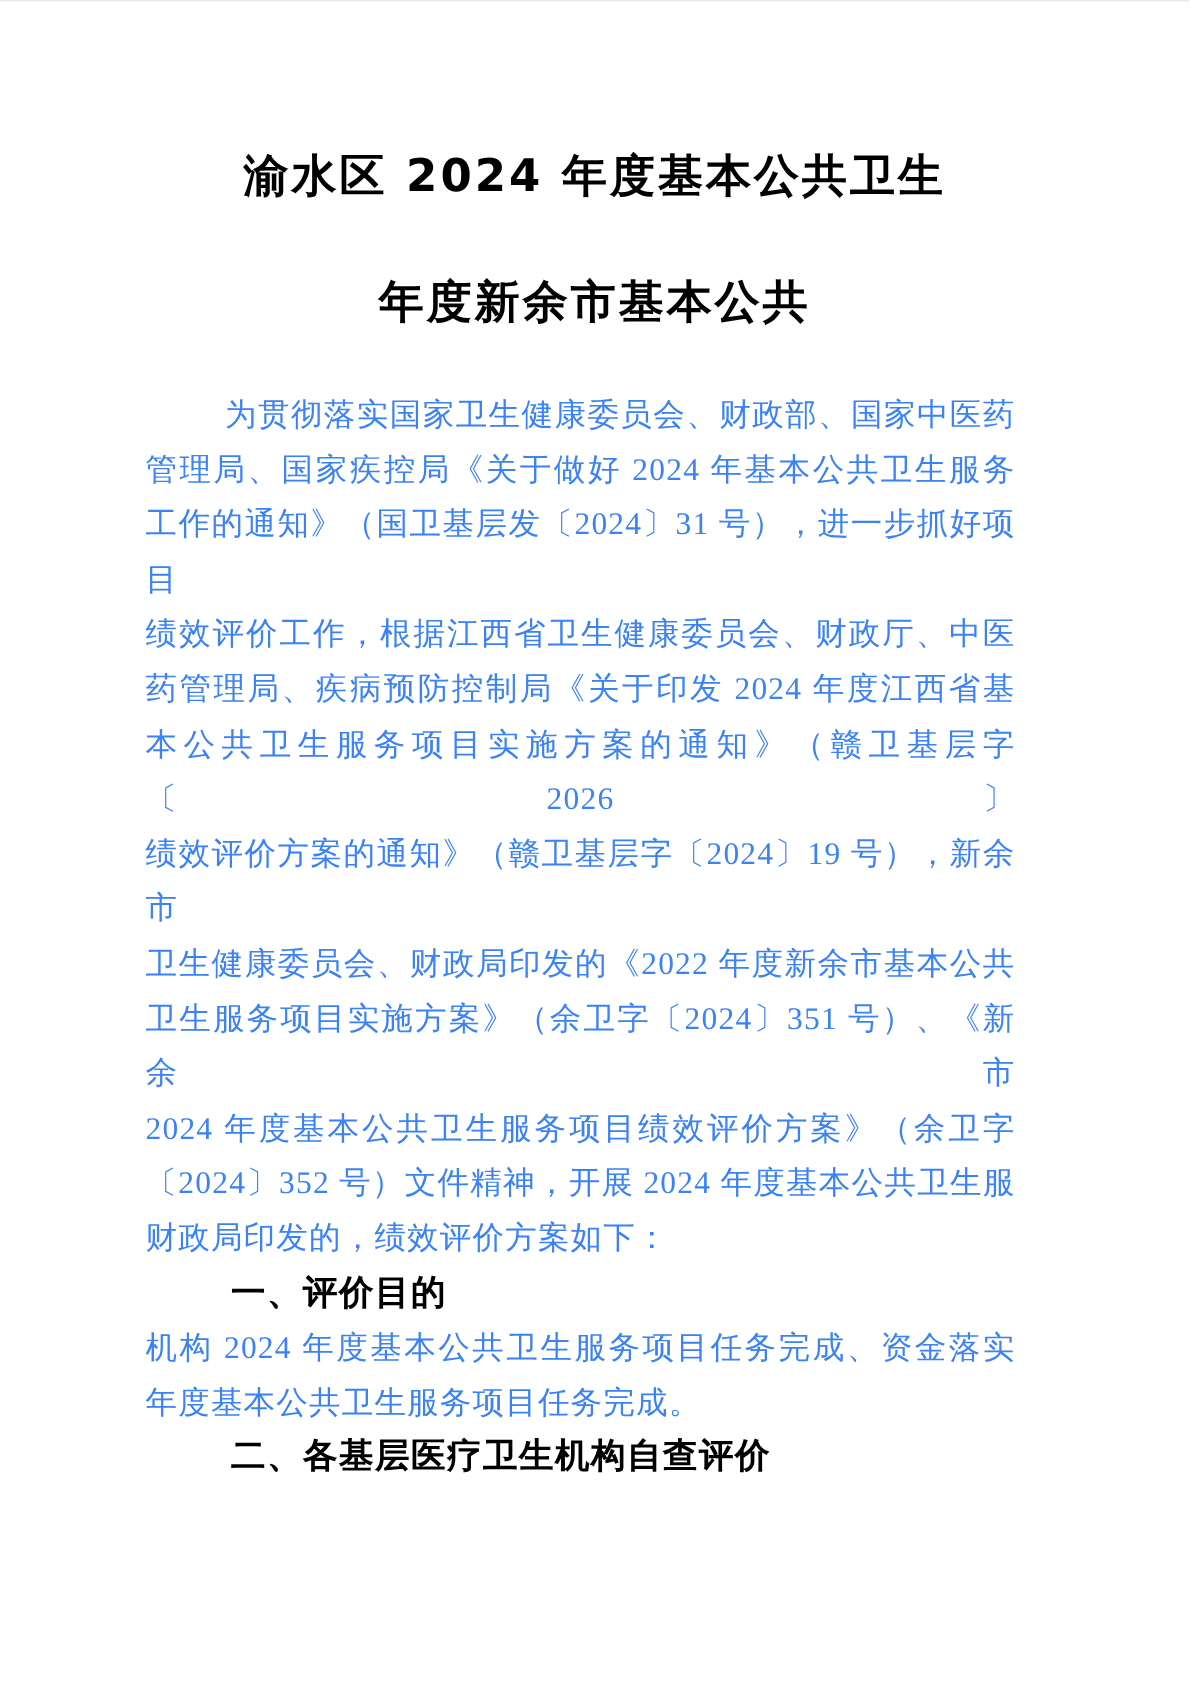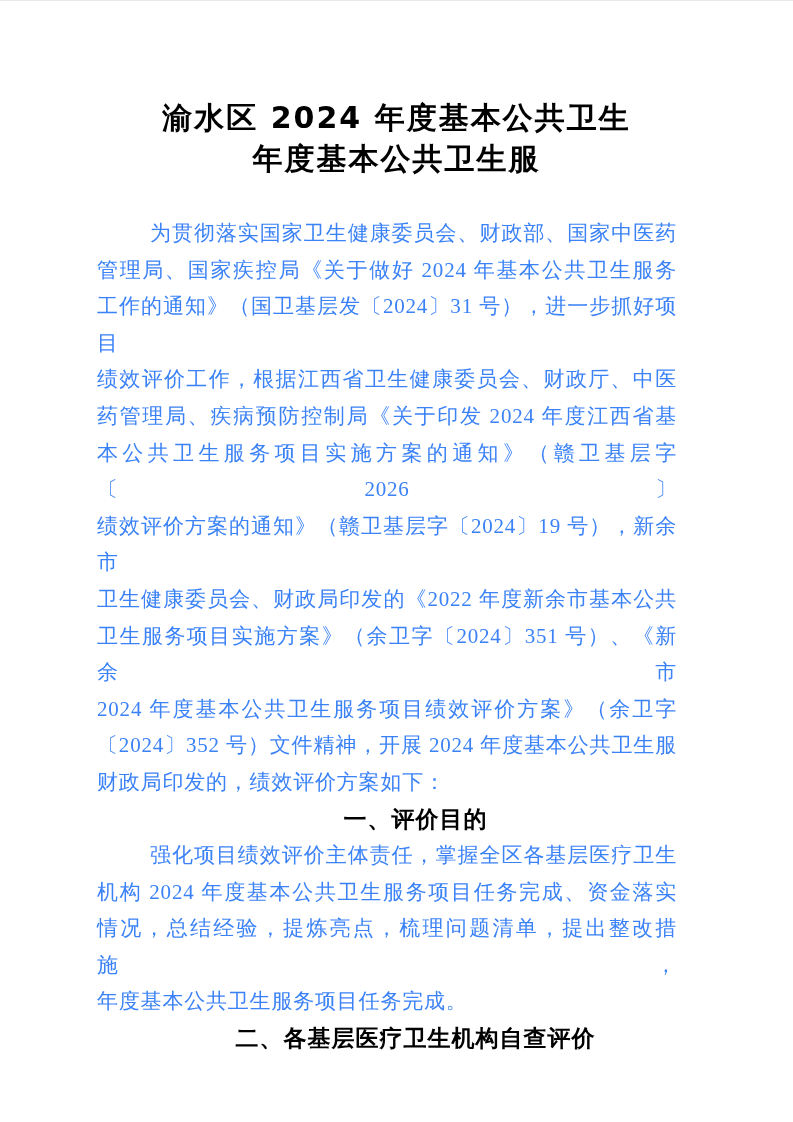--- a/index.html
+++ b/index.html
@@ -17,21 +17,21 @@
   .doc-title {
     margin: 96px 0 0 0;
     text-align: center;
     font-family: "DejaVu Sans", "Liberation Sans", sans-serif;
     font-weight: bold;
     font-size: 30px;
     line-height: 41px;
     letter-spacing: 2px;
     color: #000000;
   }
-  .doc-title .tline { display: block; }
+  .doc-title .tline { display: block; margin-top: 43px; }
   .content {
     padding: 0 116px 0 97px; 
   }
   .bodytext { margin-top: 36px; }
   .ln {
     font-size: 21px;
     line-height: 36.6px;
     letter-spacing: 0.8px;
     color: #3b82f6;
     white-space: normal;
@@ -42,53 +42,50 @@
     text-justify: inter-character;
   }
   .ind { text-indent: 53px; }
   .hsans {
     font-family: "DejaVu Sans", "Liberation Sans", sans-serif;
     font-weight: bold;
     font-size: 23px;
     padding-left: 57px;
     letter-spacing: 1px;
     color: #000000;
-    text-align: center;
   }
 </style>
 </head>
 <body>
 
 <div class="page">
 
   <h1 class="doc-title">
     <span class="tline">渝水区 2024 年度基本公共卫生</span>
-    <span class="tline">年度基本公共卫生服</span>
+    <span class="tline">年度新余市基本公共</span>
   </h1>
 
   <div class="content">
     <div class="bodytext">
 
       <div class="ln jst ind">为贯彻落实国家卫生健康委员会、财政部、国家中医药</div>
       <div class="ln jst">管理局、国家疾控局《关于做好 2024 年基本公共卫生服务</div>
       <div class="ln jst">工作的通知》（国卫基层发〔2024〕31 号），进一步抓好项目</div>
       <div class="ln jst">绩效评价工作，根据江西省卫生健康委员会、财政厅、中医</div>
       <div class="ln jst">药管理局、疾病预防控制局《关于印发 2024 年度江西省基</div>
       <div class="ln jst">本公共卫生服务项目实施方案的通知》（赣卫基层字〔2026〕</div>
       <div class="ln jst">绩效评价方案的通知》（赣卫基层字〔2024〕19 号），新余市</div>
       <div class="ln jst">卫生健康委员会、财政局印发的《2022 年度新余市基本公共</div>
       <div class="ln jst">卫生服务项目实施方案》（余卫字〔2024〕351 号）、《新余市</div>
       <div class="ln jst">2024 年度基本公共卫生服务项目绩效评价方案》（余卫字</div>
       <div class="ln jst">〔2024〕352 号）文件精神，开展 2024 年度基本公共卫生服</div>
       <div class="ln">财政局印发的，绩效评价方案如下：</div>
 
       <div class="ln hsans">一、评价目的</div>
 
-      <div class="ln jst ind">强化项目绩效评价主体责任，掌握全区各基层医疗卫生</div>
       <div class="ln jst">机构 2024 年度基本公共卫生服务项目任务完成、资金落实</div>
-      <div class="ln jst">情况，总结经验，提炼亮点，梳理问题清单，提出整改措施，</div>
       <div class="ln">年度基本公共卫生服务项目任务完成。</div>
 
       <div class="ln hsans">二、各基层医疗卫生机构自查评价</div>
 
     </div>
   </div>
 </div>
 
 </body></html>

